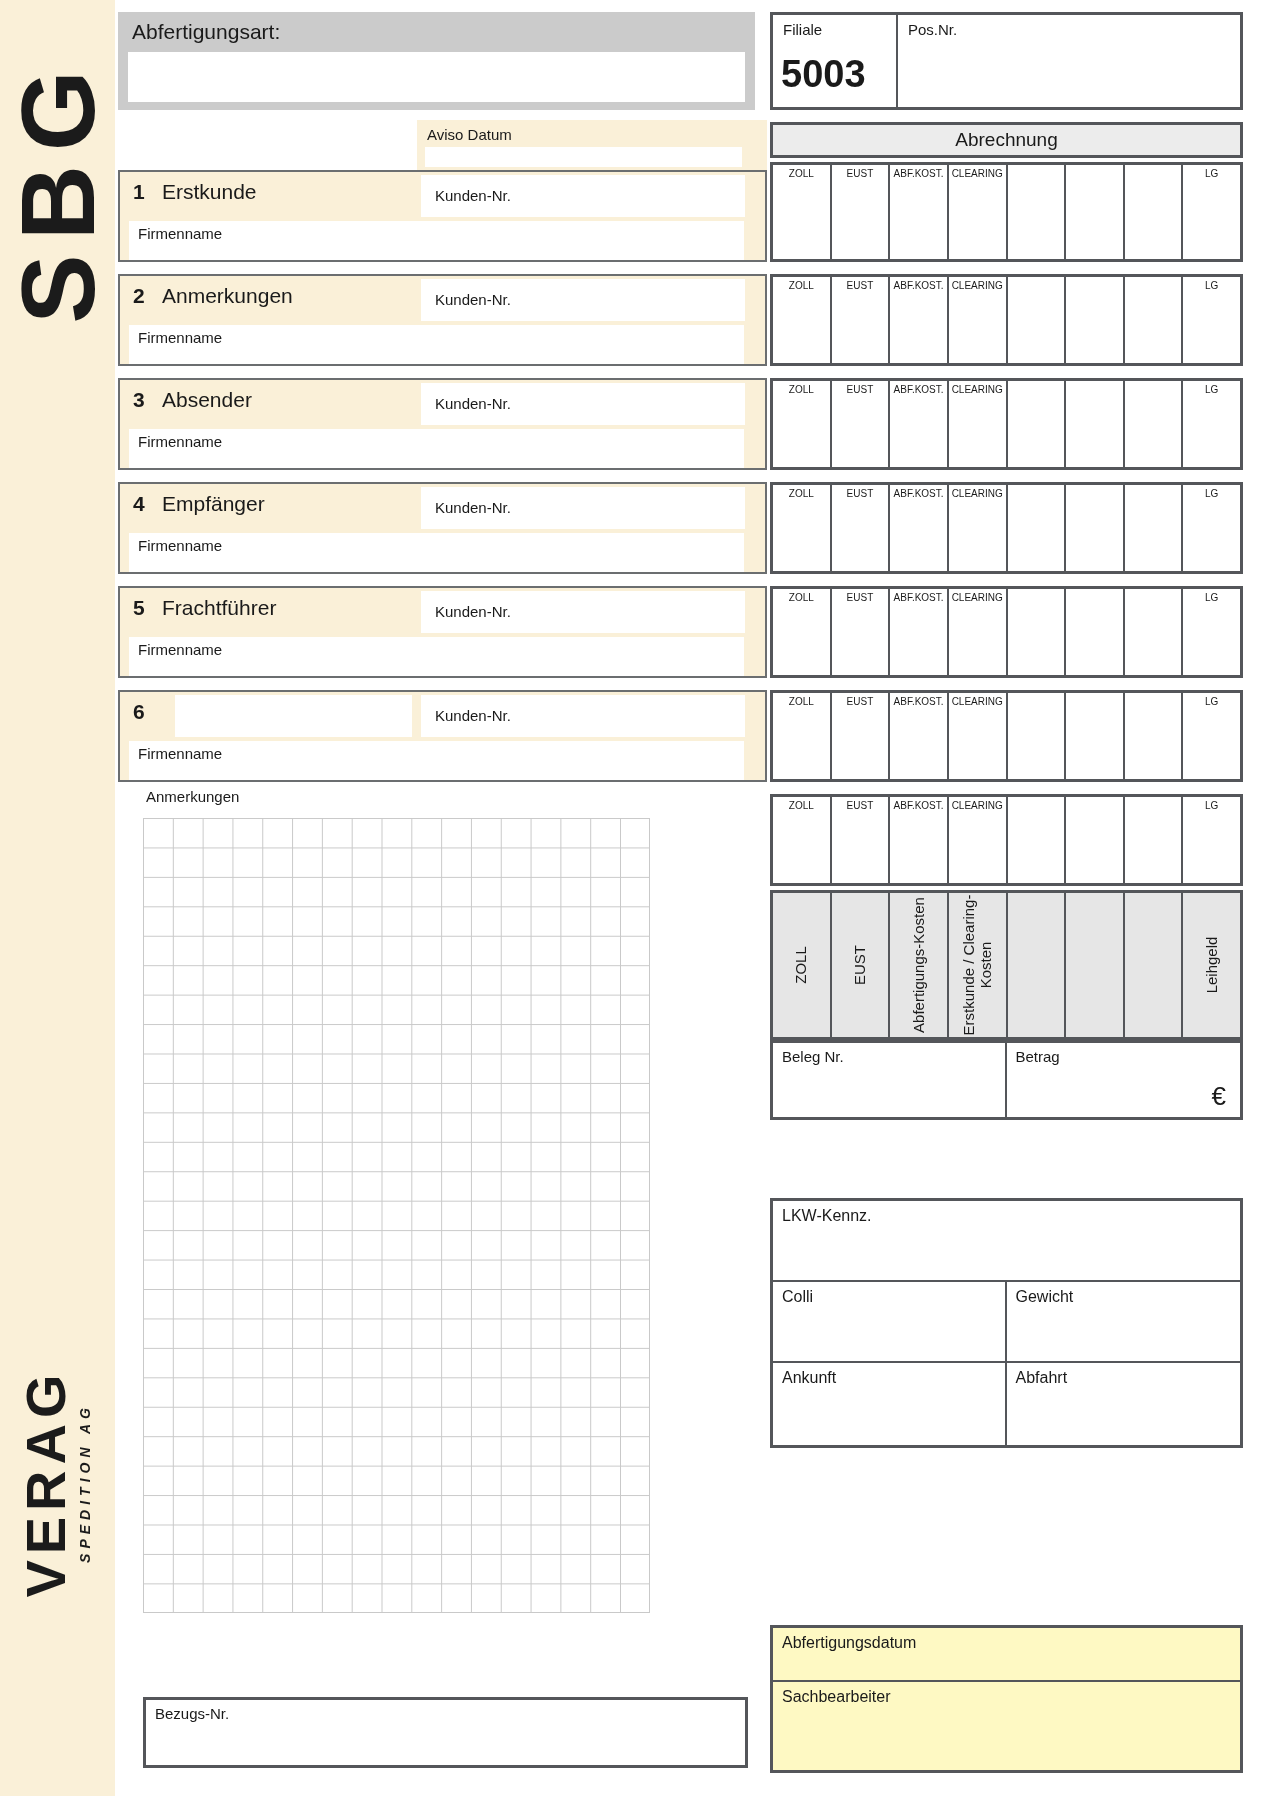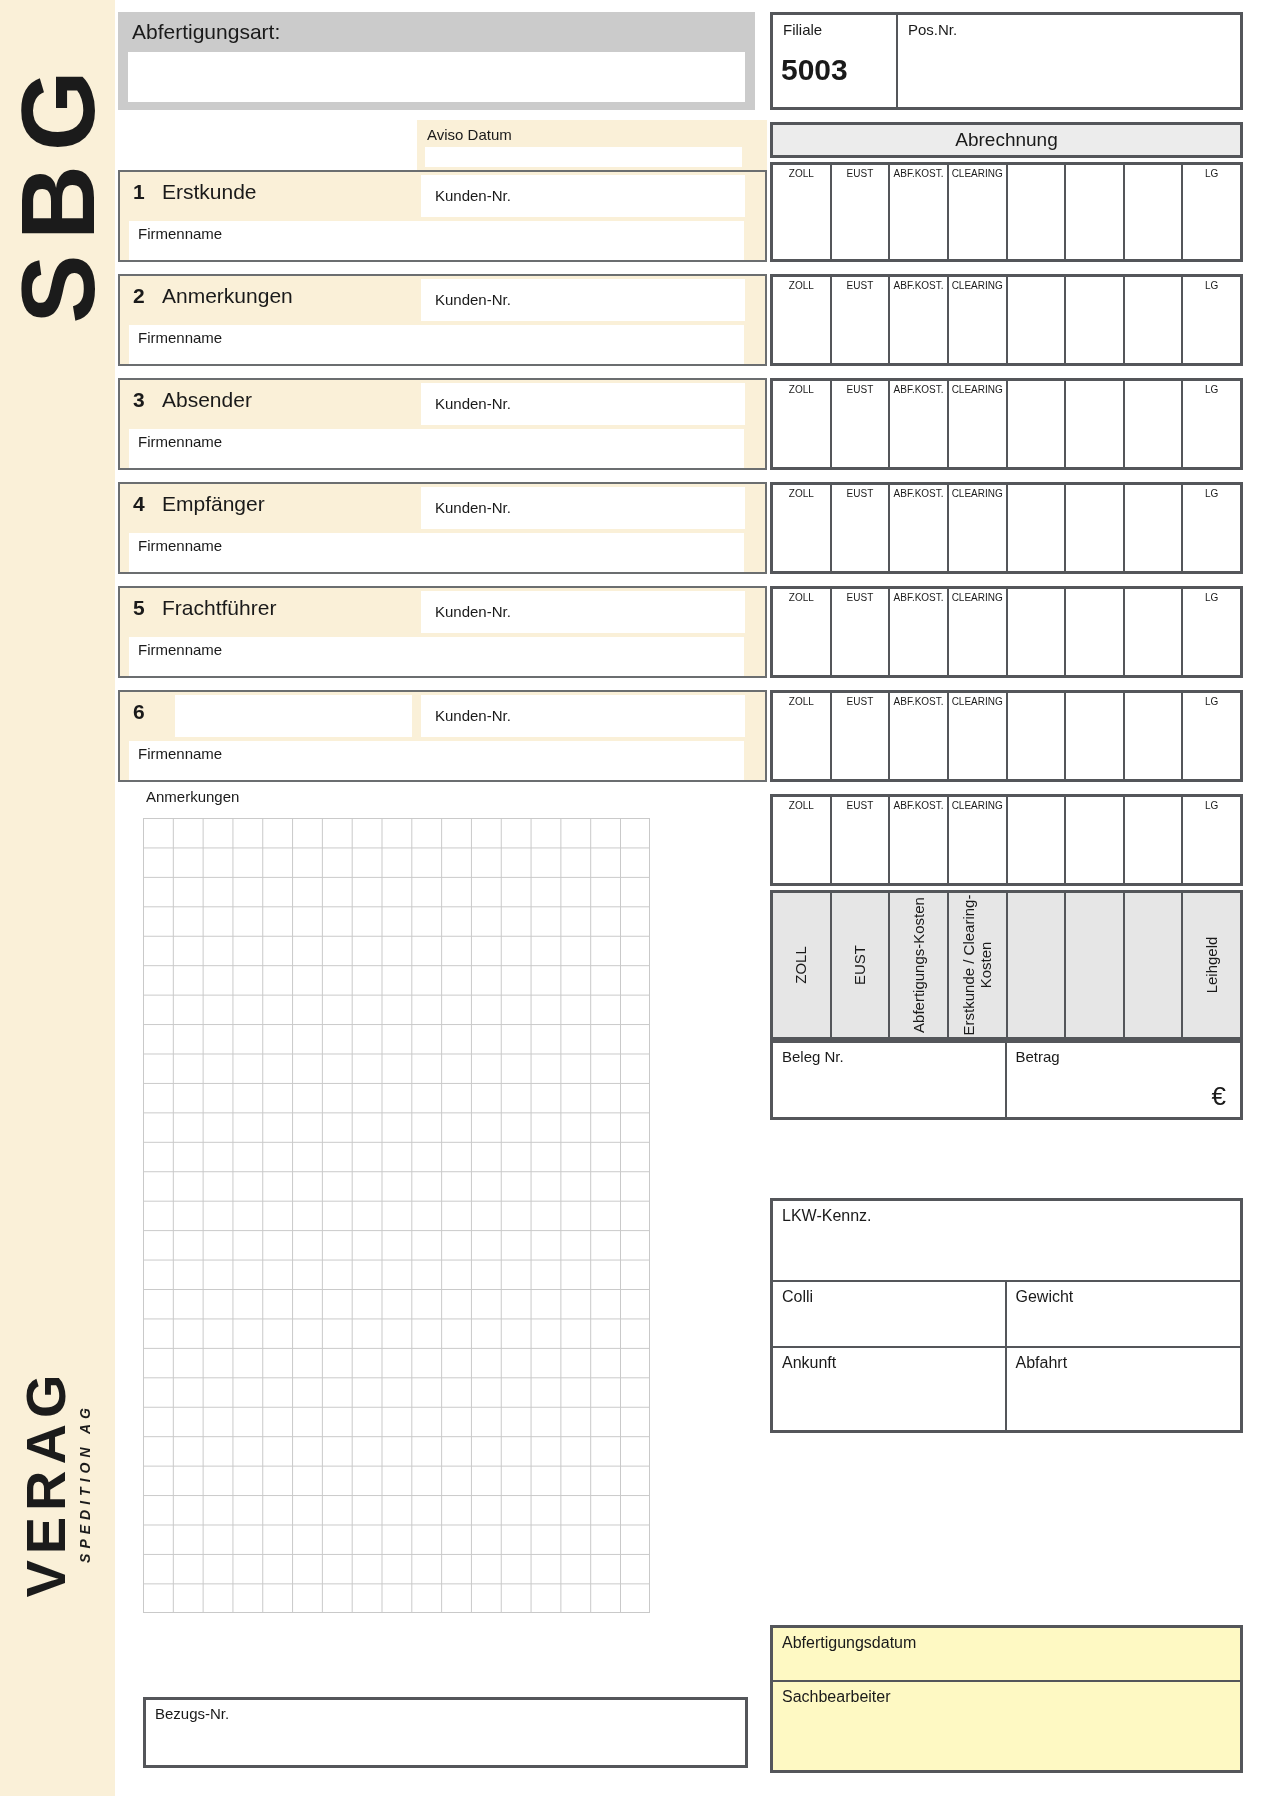--- a/index.html
+++ b/index.html
@@ -32,21 +32,21 @@
 
   
   #abfert-box{position:absolute;left:118px;top:12px;width:637px;height:98px;background:var(--panel-gray);}
   #abfert-label{position:absolute;left:14px;top:8px;font-size:21px;}
   #abfert-input{left:10px;top:40px;width:617px;height:50px;}
 
   
   #filiale-box{position:absolute;left:770px;top:12px;width:473px;height:98px;border:3px solid var(--border-dark);background:#fff;display:flex;}
   #filiale-cell{width:125px;border-right:2px solid var(--border-dark);position:relative;}
   #filiale-label{position:absolute;left:10px;top:6px;}
-  #filiale-value{position:absolute;left:8px;top:38px;font-size:30px;font-weight:bold;letter-spacing:0px;}
+  #filiale-value{position:absolute;left:8px;top:38px;font-size:38px;font-weight:bold;letter-spacing:0px;}
   #posnr-cell{flex:1;position:relative;}
   #posnr-label{position:absolute;left:10px;top:6px;}
 
   
   #aviso-box{position:absolute;left:417px;top:120px;width:350px;height:50px;background:var(--cream);}
   #aviso-label{position:absolute;left:10px;top:6px;}
   #aviso-input{left:8px;top:27px;width:317px;height:20px;}
 
   
   .section{position:absolute;left:118px;width:649px;height:92px;background:var(--cream);border:2px solid var(--sec-border);}
@@ -424,21 +424,21 @@
     <div id="betrag-cell">
       <span class="lbl">Betrag</span>
       <span id="euro-sign">€</span>
     </div>
   </div>
 
   <div id="ship-box">
     <div class="ship-row" style="height:81px">
       <span class="lbl">LKW-Kennz.</span>
     </div>
-    <div class="ship-row ship-split" style="height:66px">
+    <div class="ship-row ship-split" style="height:81px">
       <div class="ship-left">
         <span class="lbl">Colli</span>
       </div>
       <div class="ship-right">
         <span class="lbl">Gewicht</span>
       </div>
     </div>
     <div class="ship-row ship-split" style="height:82px">
       <div class="ship-left">
         <span class="lbl">Ankunft</span>

